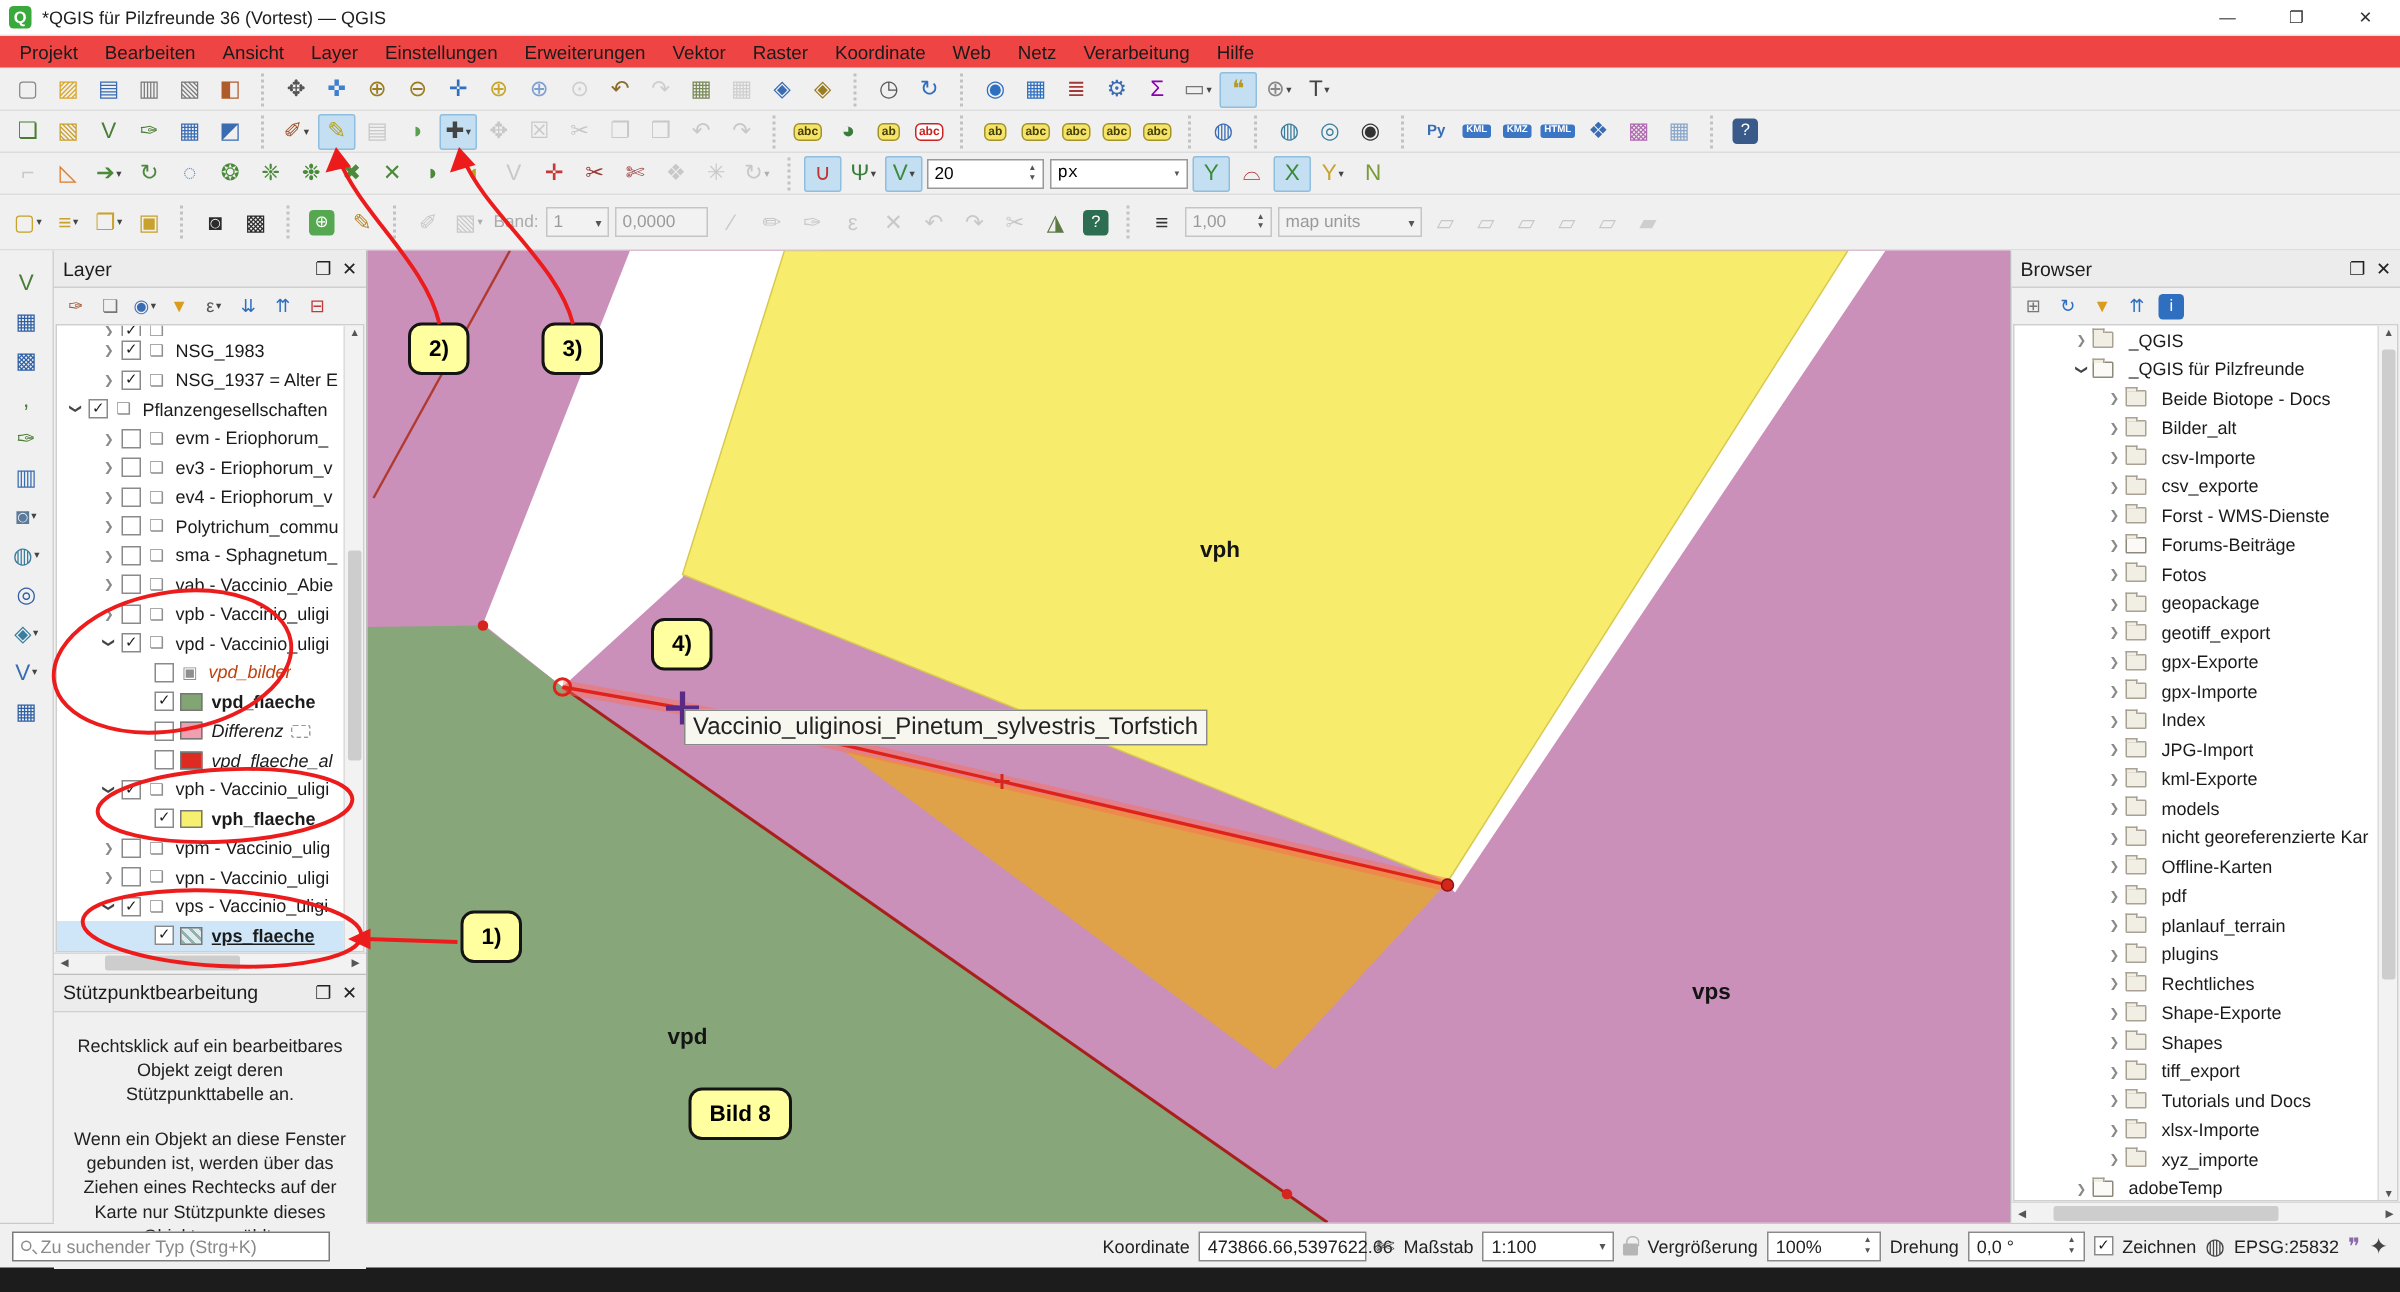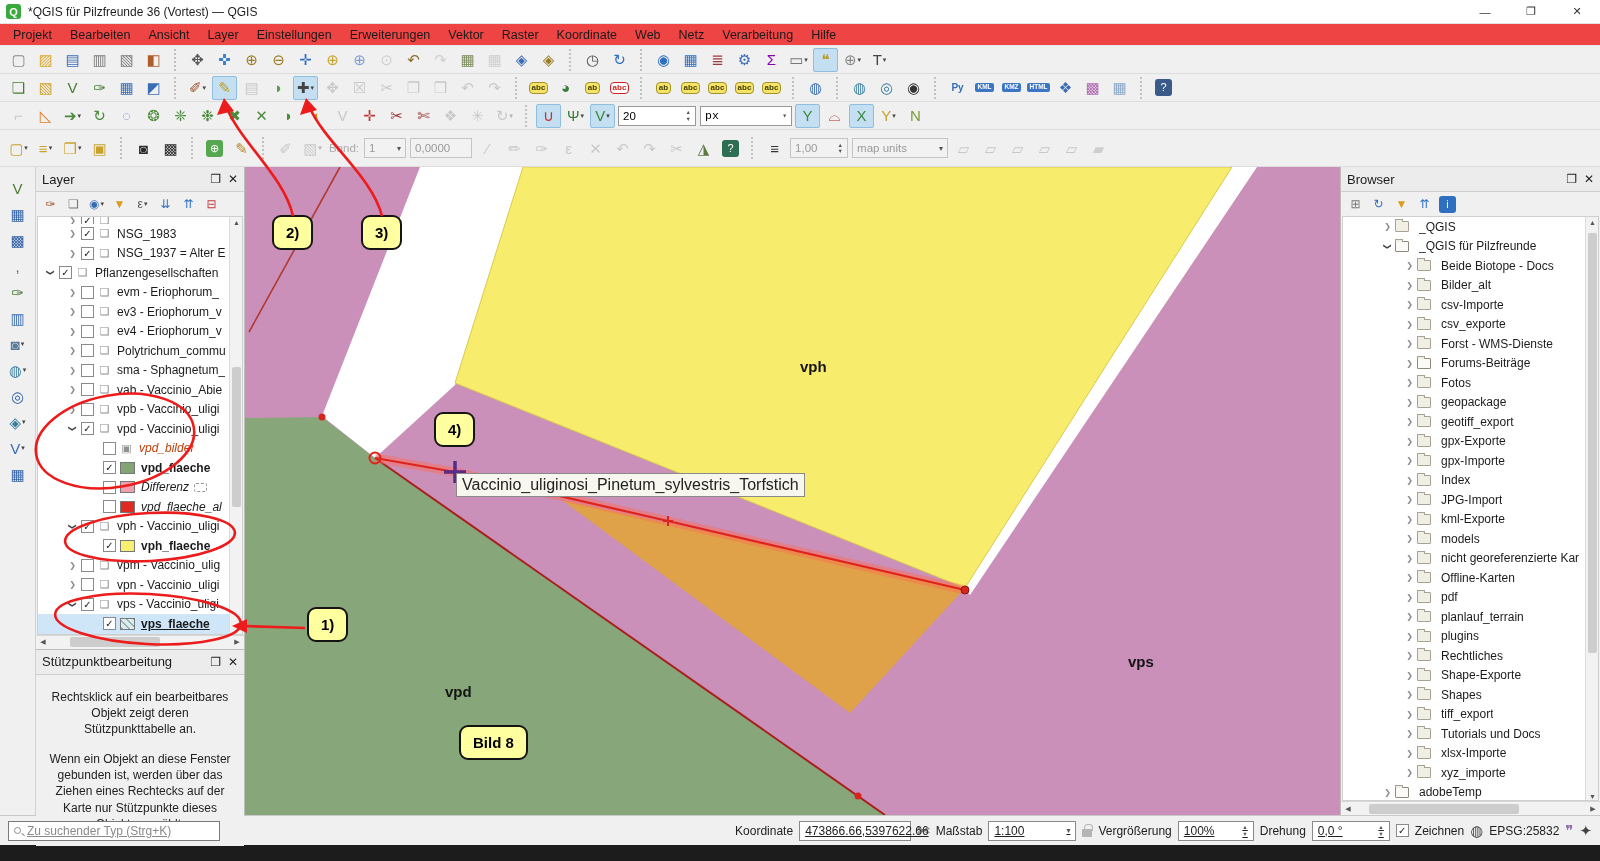--- a/index.html
+++ b/index.html
@@ -80,21 +80,21 @@
   .tooltip { position:absolute; background:#f7f7ef; border:1px solid #8a8a8a; font-size:16px; padding:2px 5px; white-space:nowrap; z-index:4; color:#222; }
 
   #browser-panel { width:260px; display:flex; flex-direction:column; background:#f0f0f0; border-left:1px solid #bdbdbd; }
   #browser-tree-wrap { flex:1; background:#fff; border:1px solid #cfcfcf; margin:0 1px; position:relative; overflow:hidden; }
   .folder { width:14px; height:11px; background:#f1eee4; border:1px solid #a9a294; border-radius:1px; position:relative; margin:0 5px 0 1px; flex:none; }
   .folder::before { content:""; position:absolute; top:-3px; left:-1px; width:6px; height:2px; background:#f1eee4; border:1px solid #a9a294; border-bottom:none; }
   .folder.open { background:#fbfaf6; border-color:#8f897c; }
 
   
   #statusbar { height:30px; background:#f0f0f0; border-top:1px solid #c9c9c9; display:flex; align-items:center; padding:0 8px; font-size:12px; color:#222; gap:6px; }
-  .sb-box { background:#fff; border:1px solid #8a8a8a; height:20px; display:flex; align-items:center; padding:0 5px; font-size:12px; white-space:nowrap;text-decoration:underline; }
+  .sb-box { background:#fff; border:1px solid #8a8a8a; height:20px; display:flex; align-items:center; padding:0 5px; font-size:12px; white-space:nowrap; }
   #search-box { width:212px; color:#8a8a8a; border-color:#7a7a7a; }
   .mag { width:7px; height:7px; border:1.4px solid #8a8a8a; border-radius:50%; position:relative; margin-right:6px; flex:none; }
   .mag::after { content:""; position:absolute; left:6px; top:6px; width:4px; height:1.4px; background:#8a8a8a; transform:rotate(45deg); }
   .lock { width:10px; height:8px; background:#b5b5b5; border-radius:1px; position:relative; margin-top:4px; }
   .lock::before { content:""; position:absolute; top:-5px; left:1.5px; width:7px; height:6px; border:1.6px solid #b5b5b5; border-bottom:none; border-radius:4px 4px 0 0; }
   .sb-ico { font-size:15px; color:#444; }
   .right-group { margin-left:auto; display:flex; align-items:center; gap:6px; }
 
   #taskbar { height:16px; background:#1c1c1c; }
 

